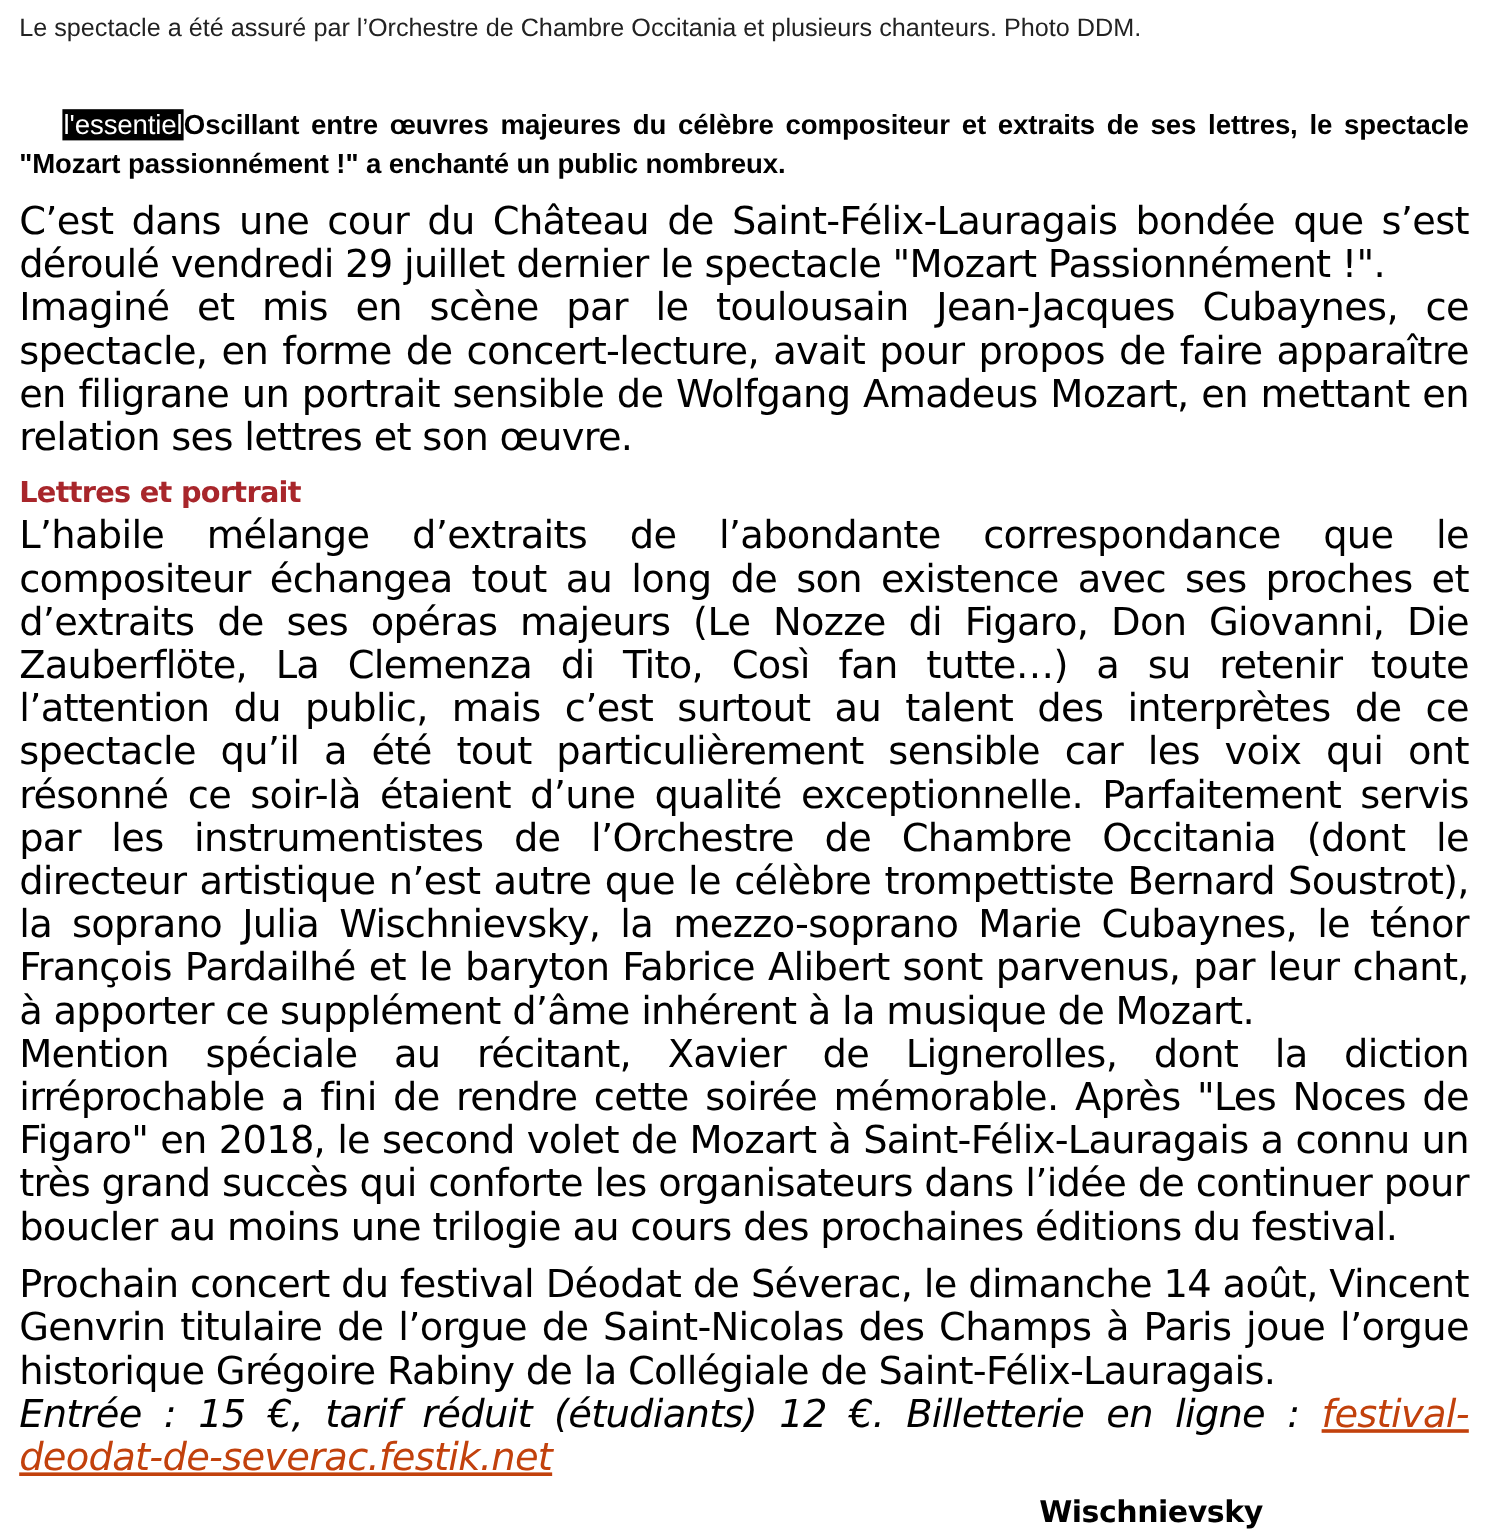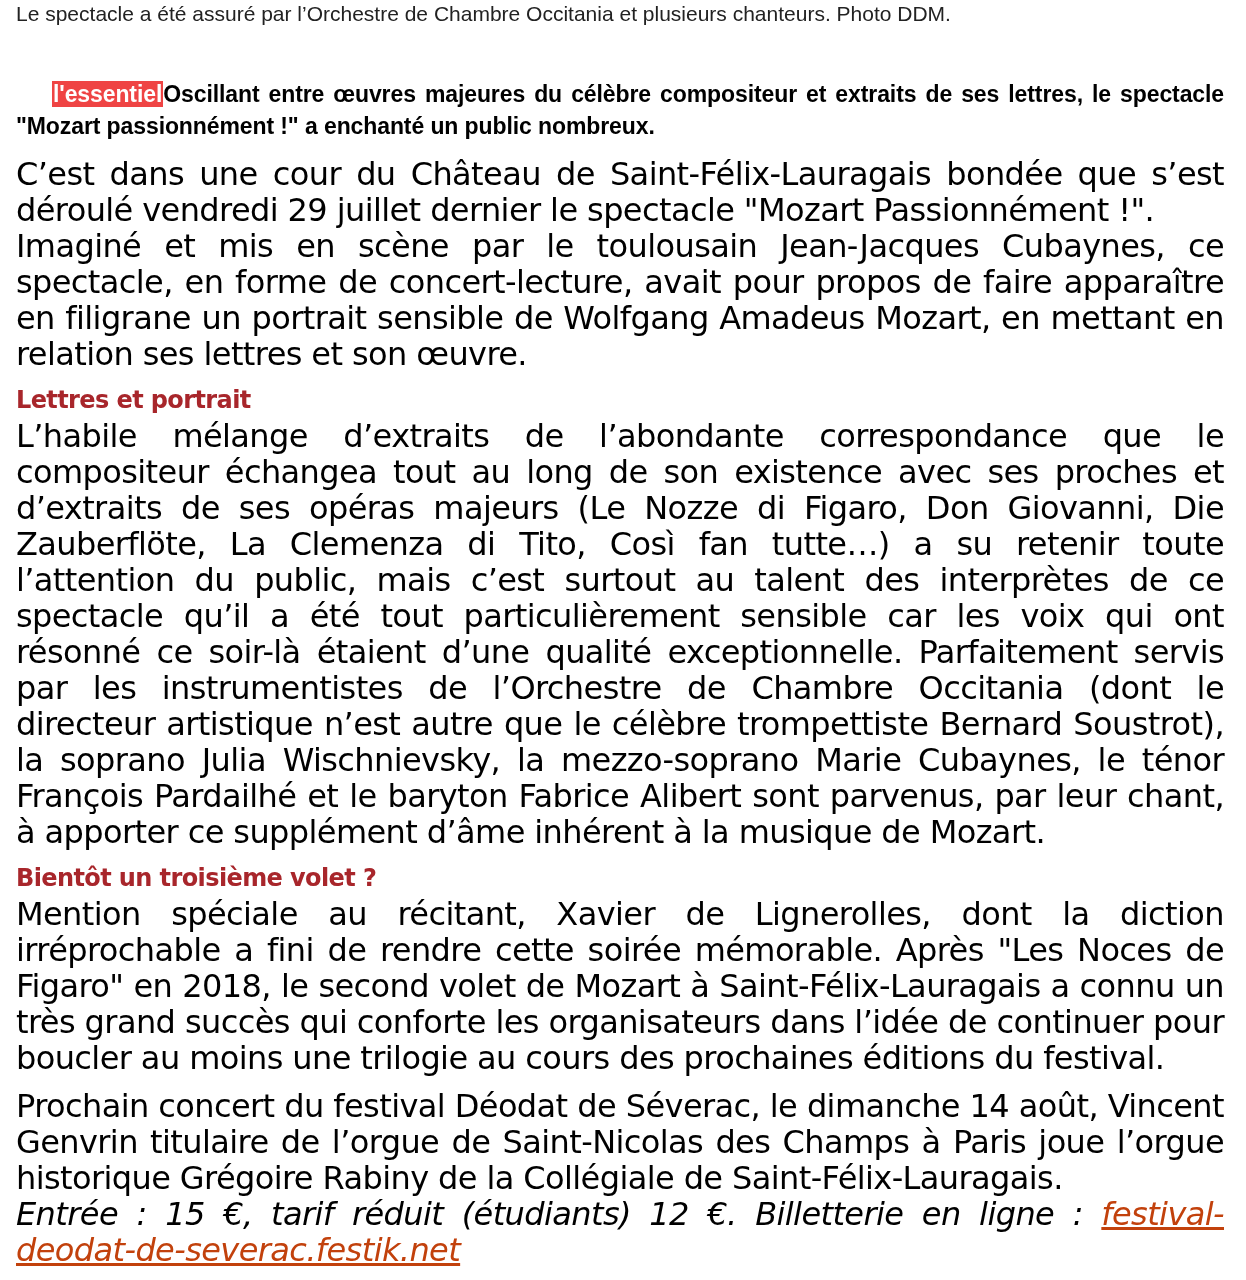--- a/index.html
+++ b/index.html
@@ -18,38 +18,39 @@
       position: absolute;
       left: 16px;
       top: 0;
       width: 1208px;
     }
     .caption {
       font-family: "Liberation Sans", sans-serif;
       font-size: 21px;
       color: #222222;
       margin: 0;
+      padding-top: 10px;
       line-height: 28px;
       white-space: nowrap;
     }
     .lead {
       font-family: "Liberation Sans", sans-serif;
       font-weight: bold;
       font-size: 23px;
       line-height: 32px;
       margin: 0;
       margin-top: 50px;
       text-indent: 36px;
       text-align: justify;
       letter-spacing: -0.1px;
     }
     .essentiel-badge {
-      background: #ef4444;
+      background: #000000;
       color: #ffffff;
-      font-weight: bold;
+      font-weight: normal;
       padding: 0 1px;
     }
     .body-text {
       font-family: "DejaVu Sans", sans-serif;
       font-size: 32px;
       line-height: 36px;
       text-align: justify;
       margin: 0;
       letter-spacing: -0.6px;
     }
@@ -91,20 +92,19 @@
 
   <p class="caption">Le spectacle a été assuré par l’Orchestre de Chambre Occitania et plusieurs chanteurs. Photo DDM.</p>
 
   <p class="lead"><span class="essentiel-badge">l'essentiel</span><span>Oscillant entre œuvres majeures du célèbre compositeur et extraits de ses lettres, le spectacle "Mozart passionnément !" a enchanté un public nombreux.</span></p>
 
   <p class="body-text p1"><span>C’est dans une cour du Château de Saint-Félix-Lauragais bondée que s’est déroulé vendredi 29 juillet dernier le spectacle "Mozart Passionnément !".</span><br><span>Imaginé et mis en scène par le toulousain Jean-Jacques Cubaynes, ce spectacle, en forme de concert-lecture, avait pour propos de faire apparaître en filigrane un portrait sensible de Wolfgang Amadeus Mozart, en mettant en relation ses lettres et son œuvre.</span></p>
 
   <h2 class="subhead sh1">Lettres et portrait</h2>
   <p class="body-text">L’habile mélange d’extraits de l’abondante correspondance que le compositeur échangea tout au long de son existence avec ses proches et d’extraits de ses opéras majeurs (Le Nozze di Figaro, Don Giovanni, Die Zauberflöte, La Clemenza di Tito, Così fan tutte…) a su retenir toute l’attention du public, mais c’est surtout au talent des interprètes de ce spectacle qu’il a été tout particulièrement sensible car les voix qui ont résonné ce soir-là étaient d’une qualité exceptionnelle. Parfaitement servis par les instrumentistes de l’Orchestre de Chambre Occitania (dont le directeur artistique n’est autre que le célèbre trompettiste Bernard Soustrot), la soprano Julia Wischnievsky, la mezzo-soprano Marie Cubaynes, le ténor François Pardailhé et le baryton Fabrice Alibert sont parvenus, par leur chant, à apporter ce supplément d’âme inhérent à la musique de Mozart.</p>
 
-  <h2 class="subhead sh2">Bientôt un troisième volet ?</h2>
   <p class="body-text">Mention spéciale au récitant, Xavier de Lignerolles, dont la diction irréprochable a fini de rendre cette soirée mémorable. Après "Les Noces de Figaro" en 2018, le second volet de Mozart à Saint-Félix-Lauragais a connu un très grand succès qui conforte les organisateurs dans l’idée de continuer pour boucler au moins une trilogie au cours des prochaines éditions du festival.</p>
 
   <p class="body-text p4"><span>Prochain concert du festival Déodat de Séverac, le dimanche 14 août, Vincent Genvrin titulaire de l’orgue de Saint-Nicolas des Champs à Paris joue l’orgue historique Grégoire Rabiny de la Collégiale de Saint-Félix-Lauragais.</span><br><span class="italic-line"><span>Entrée : 15 €, tarif réduit (étudiants) 12 €. Billetterie en ligne : </span><a class="ticket-link">festival-deodat-de-severac.festik.net</a></span></p>
 
   <p class="signature">Wischnievsky</p>
 
 </div>
 
 </body></html>

